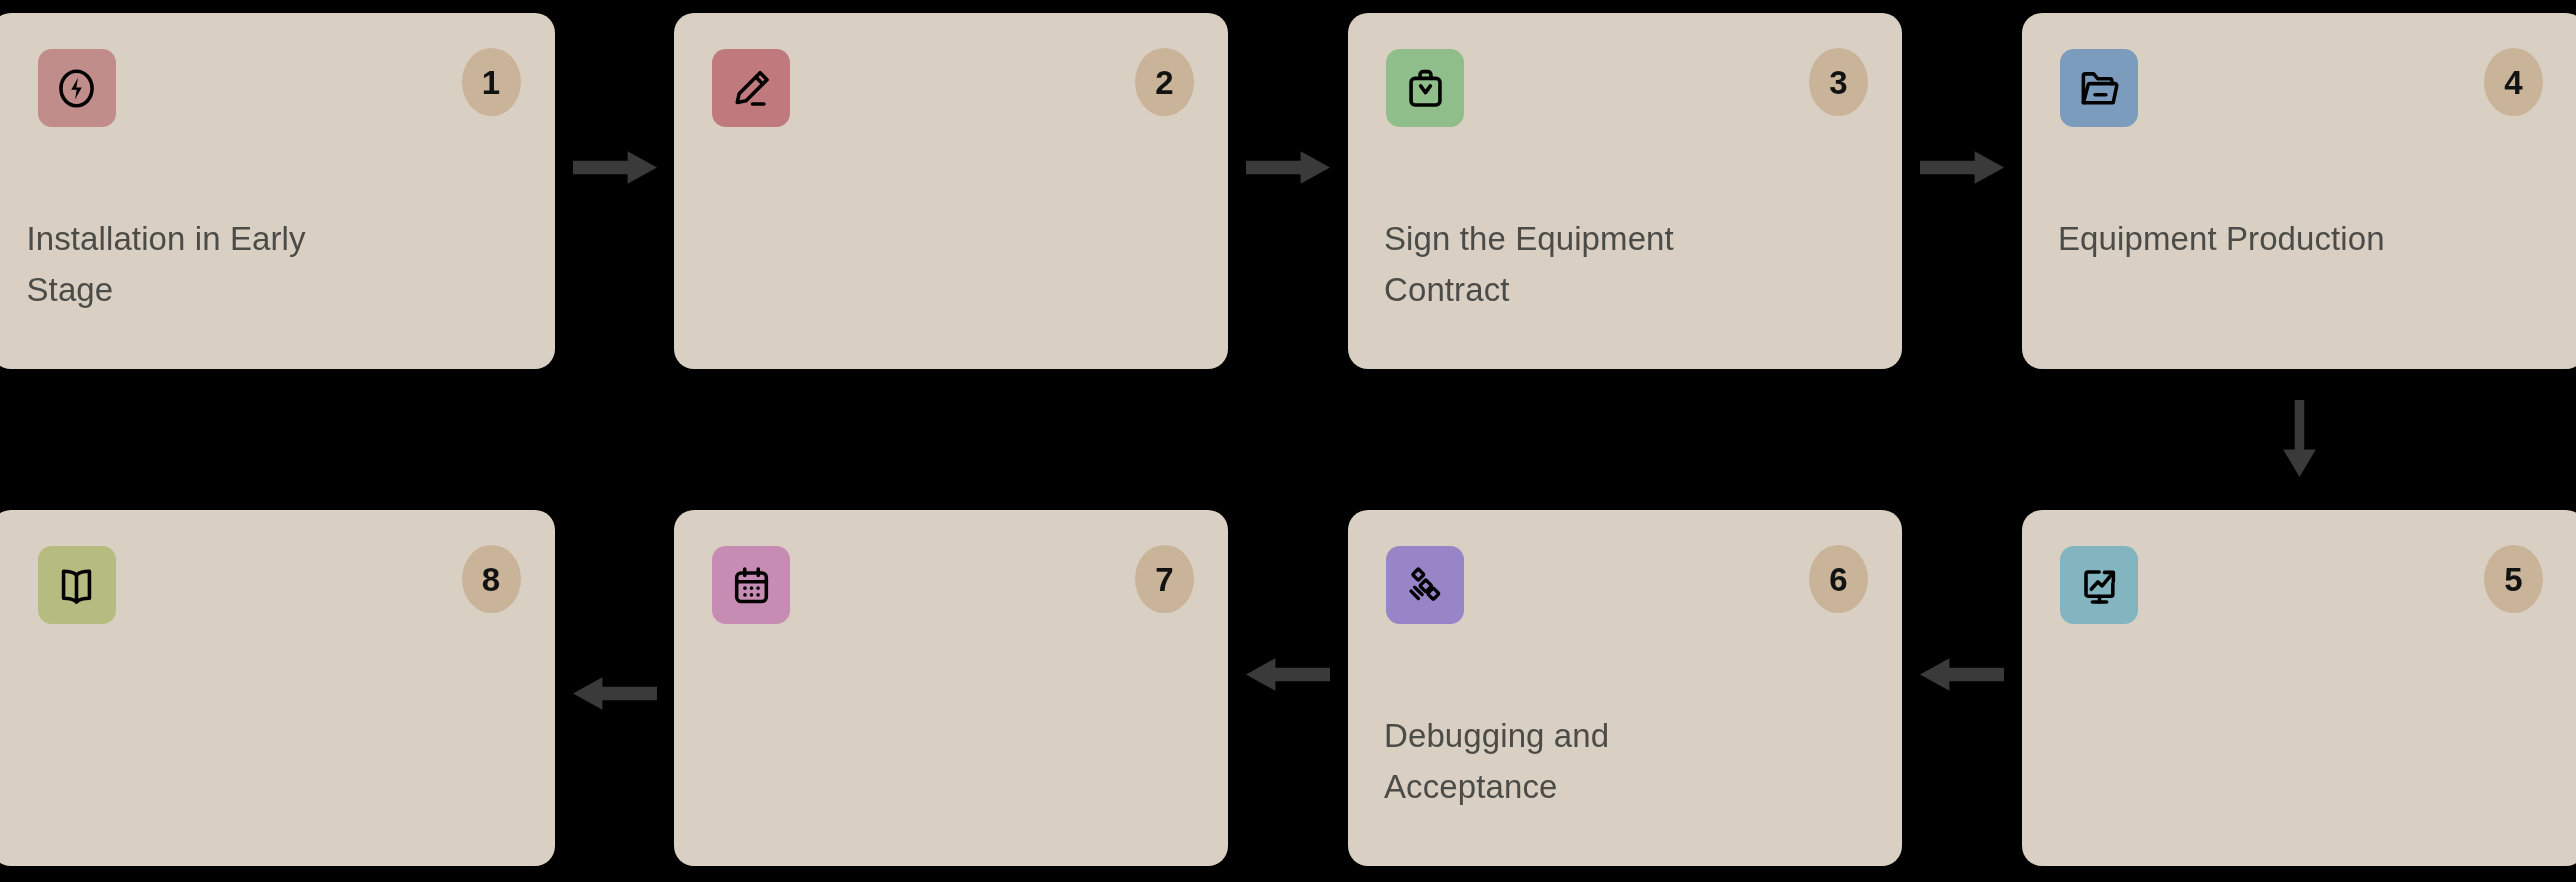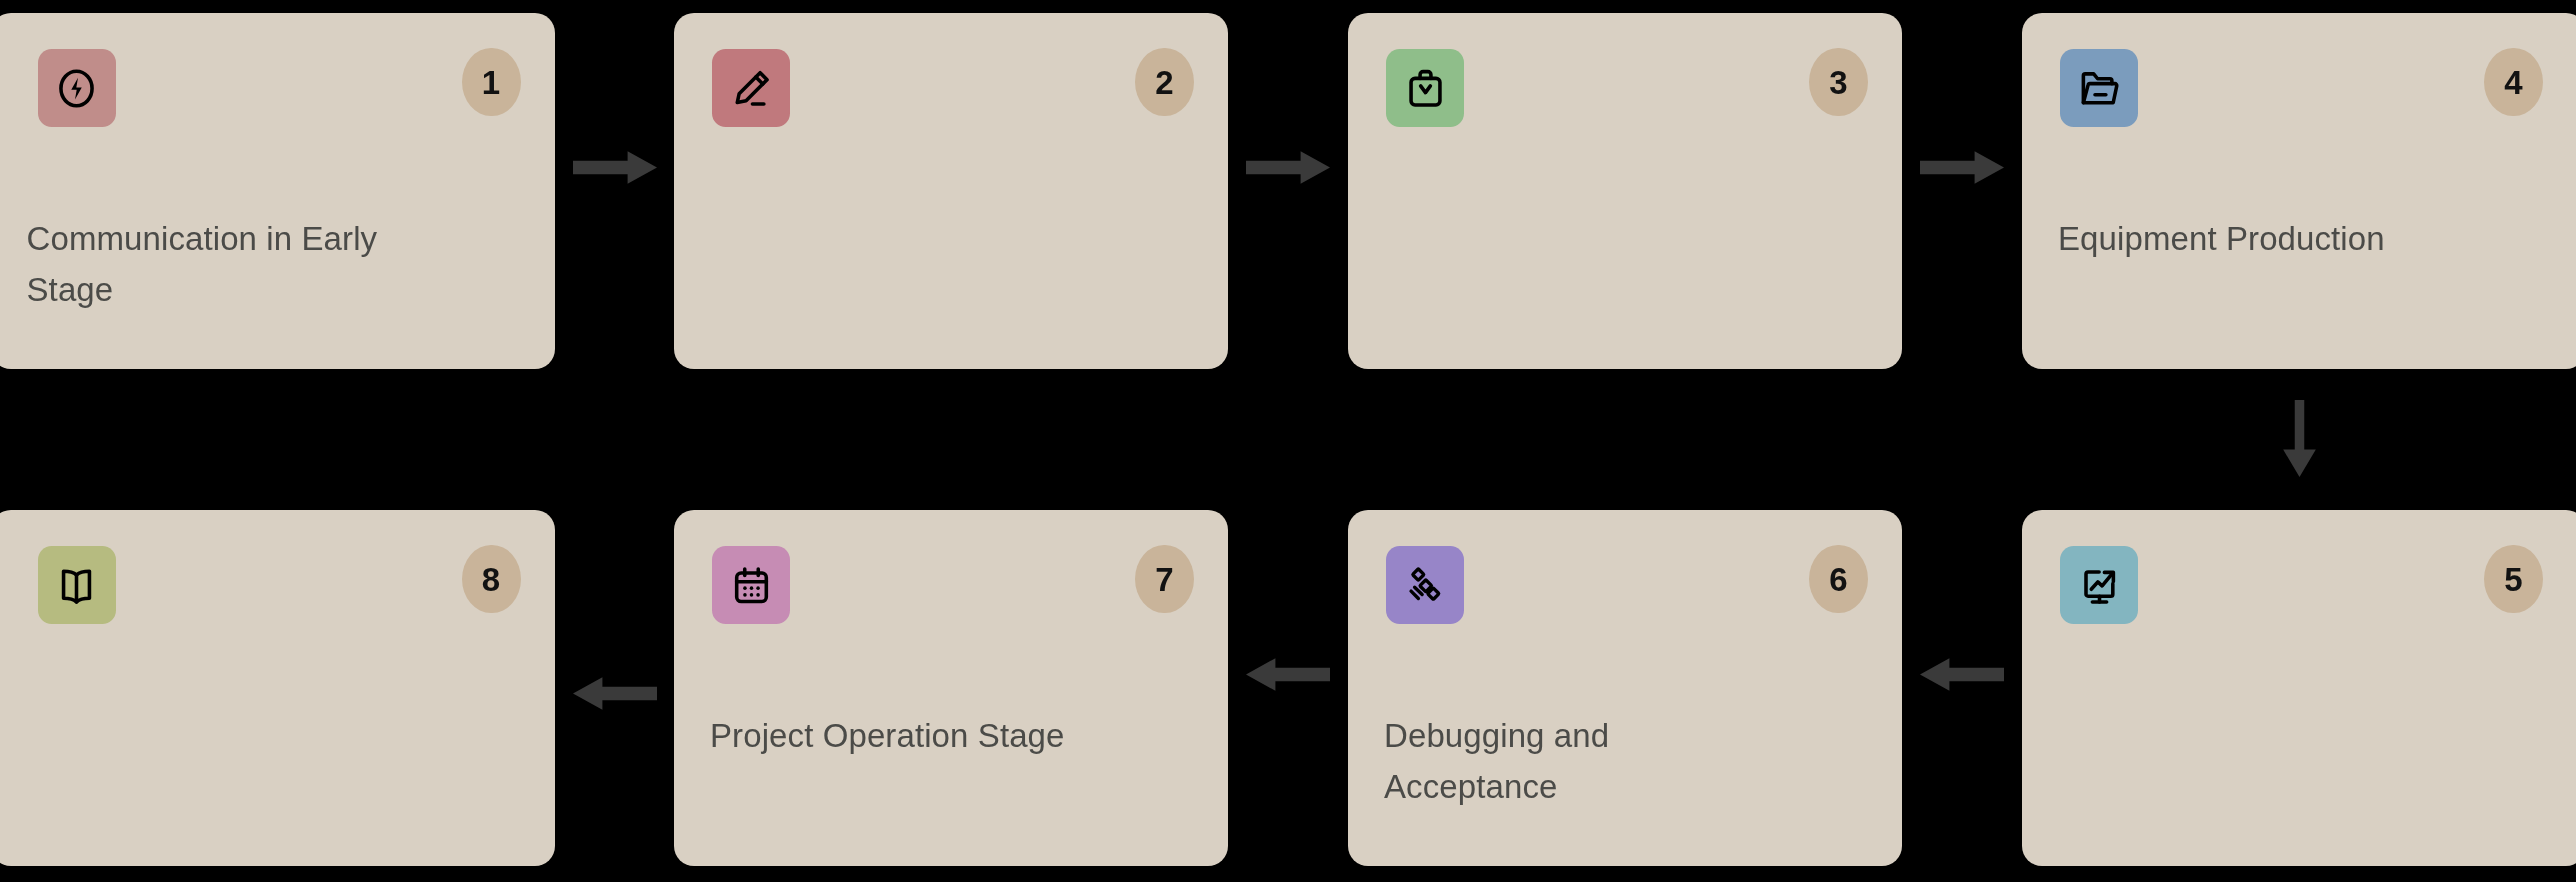--- a/index.html
+++ b/index.html
@@ -97,21 +97,21 @@
   <div class="card" style="left:-9.5px; top:13px; width:564px; height:356px;">
     <div class="icon-tile" style="left:47px; background:#c08d8a;">
       <svg viewBox="0 0 24 24" fill="none" stroke="#000" stroke-width="1.9" stroke-linecap="round" stroke-linejoin="round">
         <ellipse cx="12" cy="12" rx="8.3" ry="9.2"></ellipse>
         <path d="M12.8 6.2 L9.2 12.6 L12.1 12.6 L11.2 17.9 L14.8 11.5 L11.9 11.5 Z" fill="#000" stroke="none"></path>
       </svg>
     </div>
     <div class="step-badge">
       <span class="step-badge-num">1</span>
     </div>
-    <div class="card-title">Communication in Early
+    <div class="card-title">Installation in Early
 Stage</div>
   </div>
 
   <div class="arrow" style="left:573px; top:151px; width:84px; height:33px;">
     <svg width="84" height="33" viewBox="0 0 160 62">
       <path d="M0 18 H104 V0 L160 31 L104 62 V44 H0 Z" fill="#3a3a3a"></path>
     </svg>
   </div>
 
   <div class="card" style="left:674px; top:13px; width:554px; height:356px;">
@@ -137,20 +137,22 @@
     <div class="icon-tile" style="background:#8fbe8a;">
       <svg viewBox="0 0 24 24" fill="none" stroke="#000" stroke-width="1.9" stroke-linecap="round" stroke-linejoin="round">
         <rect x="4.3" y="6.6" width="15.4" height="14.2" rx="2.1"></rect>
         <path d="M9.1 6.6 V4.6 a1.6 1.6 0 0 1 1.6 -1.6 h2.6 a1.6 1.6 0 0 1 1.6 1.6 V6.6"></path>
         <path d="M9.4 10.6 L12 14.2 L14.6 10.6"></path>
       </svg>
     </div>
     <div class="step-badge">
       <span class="step-badge-num">3</span>
     </div>
+    <div class="card-title">Sign the Equipment
+Contract</div>
   </div>
 
   <div class="arrow" style="left:1920px; top:151px; width:84px; height:33px;">
     <svg width="84" height="33" viewBox="0 0 160 62">
       <path d="M0 18 H104 V0 L160 31 L104 62 V44 H0 Z" fill="#3a3a3a"></path>
     </svg>
   </div>
 
   <div class="card" style="left:2022px; top:13px; width:564px; height:356px;">
     <div class="icon-tile" style="background:#7b9cbd;">
@@ -202,21 +204,20 @@
         <circle cx="12.0" cy="13.4" r="0.95" fill="#000" stroke="none"></circle>
         <circle cx="15.5" cy="13.4" r="0.95" fill="#000" stroke="none"></circle>
         <circle cx="8.5" cy="17.0" r="0.95" fill="#000" stroke="none"></circle>
         <circle cx="12.0" cy="17.0" r="0.95" fill="#000" stroke="none"></circle>
         <circle cx="15.5" cy="17.0" r="0.95" fill="#000" stroke="none"></circle>
       </svg>
     </div>
     <div class="step-badge">
       <span class="step-badge-num">7</span>
     </div>
-    <div class="card-title">Project Operation Stage</div>
   </div>
 
   <div class="arrow" style="left:1246px; top:658px; width:84px; height:33px;">
     <svg width="84" height="33" viewBox="0 0 160 62">
       <path d="M160 18 H56 V0 L0 31 L56 62 V44 H160 Z" fill="#3a3a3a"></path>
     </svg>
   </div>
 
   <div class="card" style="left:1348px; top:510px; width:554px; height:356px;">
     <div class="icon-tile" style="background:#9785c8;">

